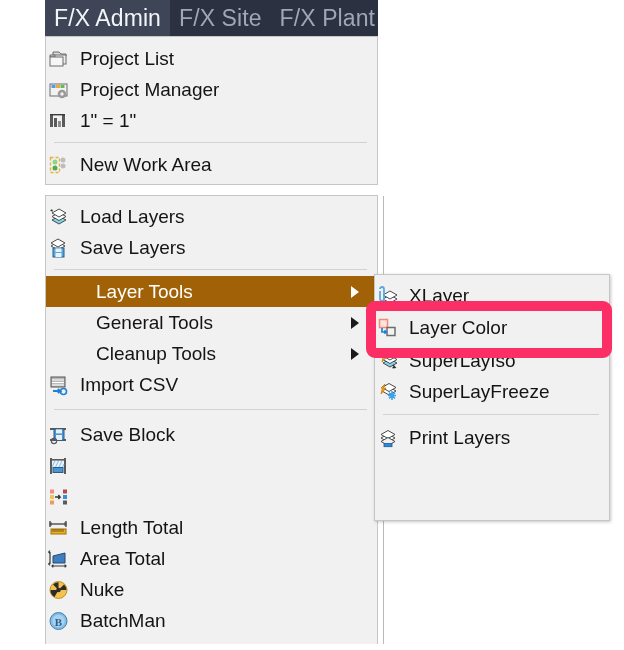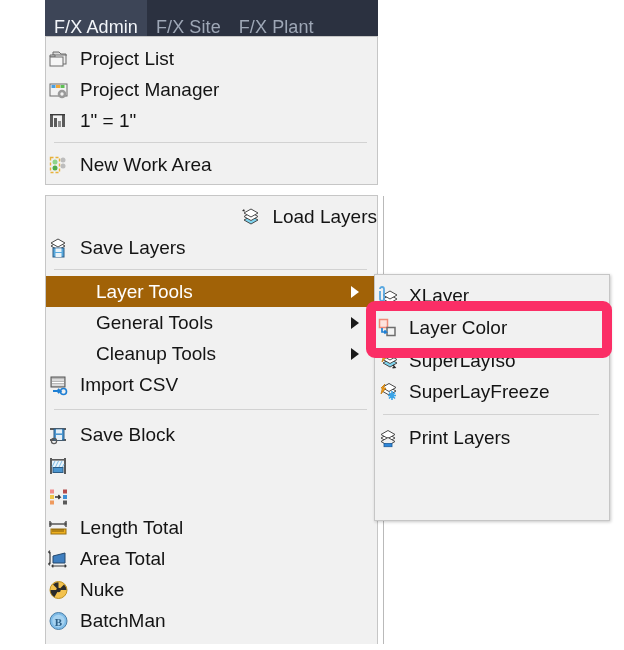--- a/index.html
+++ b/index.html
@@ -13,22 +13,22 @@
   
   #ribbon{
     position:absolute;left:45px;top:0;width:333px;height:37px;
     background:#2b3140;
     overflow:hidden;
     white-space:nowrap;
   }
   .tab{
     display:inline-block;
     height:37px;line-height:37px;
-    padding:9px 9px;
-    font-size:18px;
+    padding:0 9px;
+    font-size:23px;
     color:#9ea7b6;
     letter-spacing:0.1px;
     vertical-align:top;
   }
   .tab.active{
     background:#3d4557;
     color:#f2f5f9;
   }
   
   .panel{
@@ -175,21 +175,21 @@
       </svg>
     </span>
     <span class="label">New Work Area</span>
   </div>
 </div>
 
 <div id="crop-gap"></div>
 
 <div class="panel" id="panel-main">
 
-  <div class="menu-item" style="margin-top:5px;justify-content:flex-end;">
+  <div class="menu-item" style="margin-top:5px;">
     <span class="ico">
       <svg width="26" height="26" viewBox="0 0 26 26">
         <path d="M6 16l7-4 7 4-7 4z" fill="#7fd4ee" stroke="#4a4a4a" stroke-width="1"></path>
         <path d="M6 12.5l7-4 7 4-7 4z" fill="#ffffff" stroke="#4a4a4a" stroke-width="1"></path>
         <path d="M6 9l7-4 7 4-7 4z" fill="#ffffff" stroke="#4a4a4a" stroke-width="1"></path>
         <path d="M4 7l2-2 1 2.5z" fill="#2a2a2a"></path>
       </svg>
     </span>
     <span class="label">Load Layers</span>
   </div>

